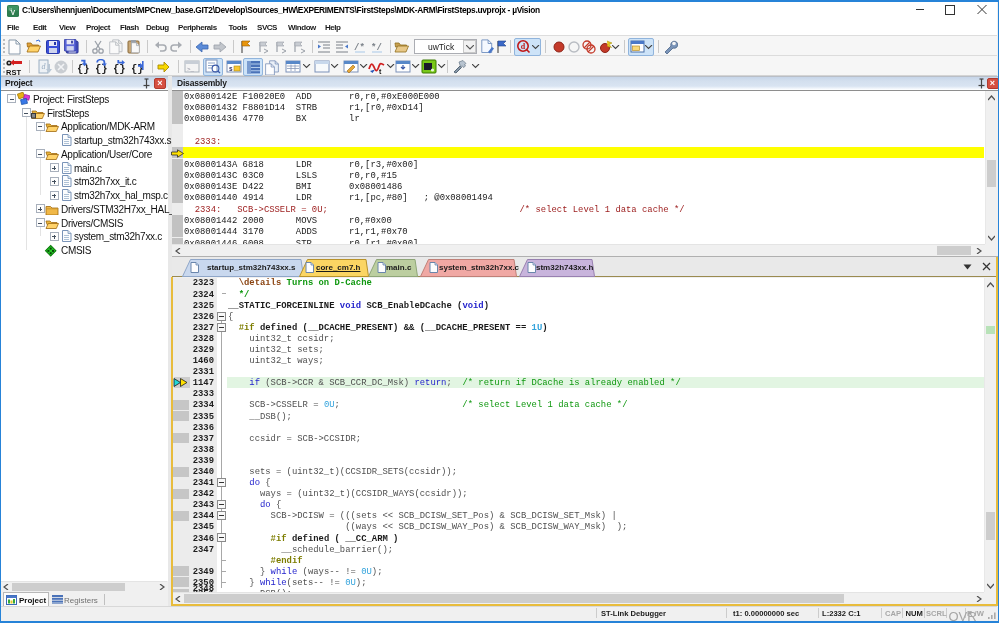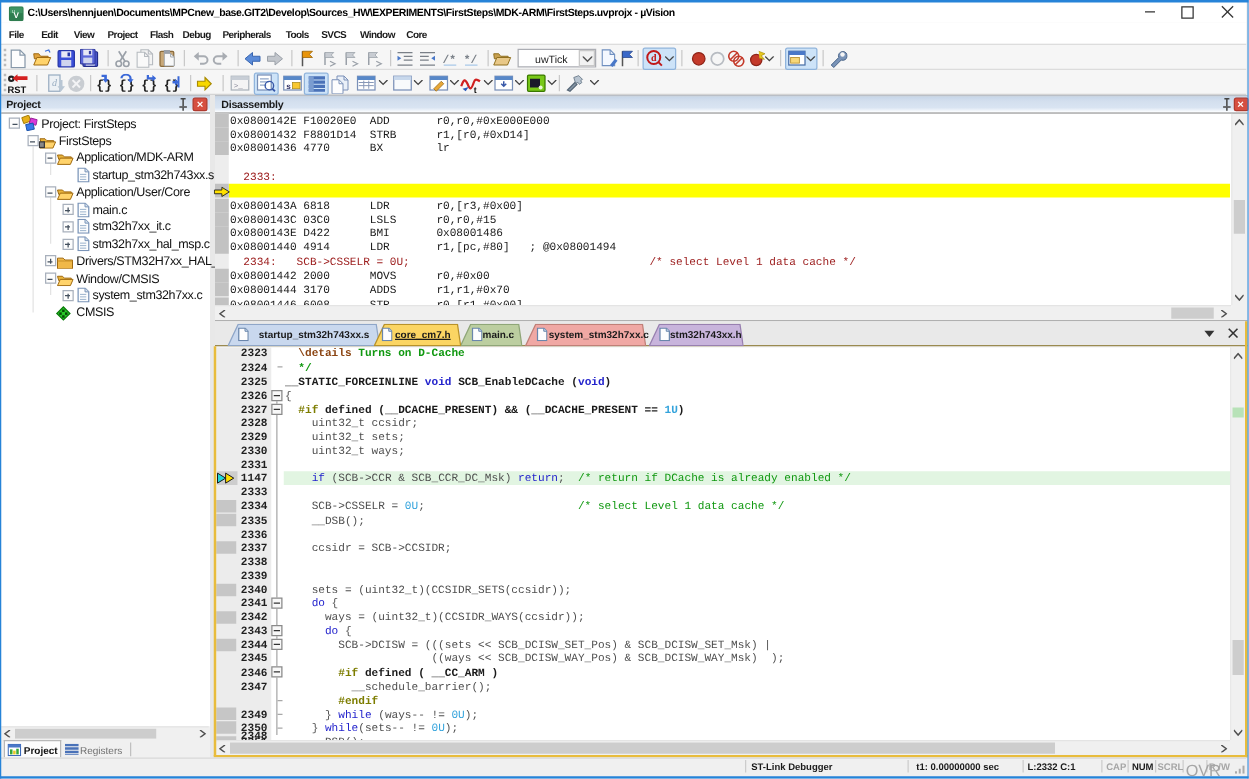--- a/index.html
+++ b/index.html
@@ -60,21 +60,21 @@
 <div class="abs" style="left:7px;top:23px;font-size:8px;font-weight:600;letter-spacing:-0.45px;color:#1a1a1a">File</div>
 <div class="abs" style="left:33px;top:23px;font-size:8px;font-weight:600;letter-spacing:-0.45px;color:#1a1a1a">Edit</div>
 <div class="abs" style="left:59px;top:23px;font-size:8px;font-weight:600;letter-spacing:-0.45px;color:#1a1a1a">View</div>
 <div class="abs" style="left:86px;top:23px;font-size:8px;font-weight:600;letter-spacing:-0.45px;color:#1a1a1a">Project</div>
 <div class="abs" style="left:120px;top:23px;font-size:8px;font-weight:600;letter-spacing:-0.45px;color:#1a1a1a">Flash</div>
 <div class="abs" style="left:146px;top:23px;font-size:8px;font-weight:600;letter-spacing:-0.45px;color:#1a1a1a">Debug</div>
 <div class="abs" style="left:178px;top:23px;font-size:8px;font-weight:600;letter-spacing:-0.45px;color:#1a1a1a">Peripherals</div>
 <div class="abs" style="left:228.5px;top:23px;font-size:8px;font-weight:600;letter-spacing:-0.45px;color:#1a1a1a">Tools</div>
 <div class="abs" style="left:257px;top:23px;font-size:8px;font-weight:600;letter-spacing:-0.45px;color:#1a1a1a">SVCS</div>
 <div class="abs" style="left:288px;top:23px;font-size:8px;font-weight:600;letter-spacing:-0.45px;color:#1a1a1a">Window</div>
-<div class="abs" style="left:325px;top:23px;font-size:8px;font-weight:600;letter-spacing:-0.45px;color:#1a1a1a">Core</div>
+<div class="abs" style="left:325px;top:23px;font-size:8px;font-weight:600;letter-spacing:-0.45px;color:#1a1a1a">Help</div>
 <div class="abs" style="left:0;top:35px;width:997px;height:21px;background:#F6F6F6;border-top:1px solid #DDD;border-bottom:1px solid #DCDCDC"></div>
 <div class="abs" style="left:0;top:56px;width:997px;height:20px;background:#F6F6F6;border-bottom:1px solid #D4D4D4"></div>
 <div class="abs" style="left:3px;top:39px;width:3px;height:14px;border-left:2px dotted #BBB"></div>
 <div class="abs" style="left:3px;top:59px;width:3px;height:14px;border-left:2px dotted #BBB"></div>
 <svg class="abs" style="left:7px;top:38.5px" width="16" height="16" viewBox="0 0 16 16">
       <path d="M2 1 h7 l4 4 v10 h-11 z" fill="#FDFDFD" stroke="#8899AA" stroke-width="1"></path>
       <path d="M9 1 v4 h4" fill="none" stroke="#8899AA" stroke-width="1"></path>
     </svg>
 <svg class="abs" style="left:25.5px;top:38.5px" width="16" height="16" viewBox="0 0 16 16">
       <path d="M1 4 h4 l1.5 2 h6 v2 h-11 z" fill="#E0A23C" stroke="#A06A10" stroke-width="0.8"></path>
@@ -532,21 +532,21 @@
       <path d="M1 5.8 h12" stroke="#C89028" stroke-width="0.8"></path>
     </svg>
 <div class="treelbl" style="left:61px;top:203.9px">Drivers/STM32H7xx_HAL_Dri</div>
 <div class="pm" style="left:35.5px;top:218.1px">
       <i></i>
     </div>
 <svg class="abs" style="left:45px;top:216.625px" width="14" height="12" viewBox="0 0 14 12">
       <path d="M1 4 h4 l1.5 1.5 h5.5 v2 h-10 z" fill="#E8B43C" stroke="#A06A10" stroke-width="0.8"></path>
       <path d="M1 11.5 l2.2-5 h10.3 l-2.2 5 z" fill="#FFD36B" stroke="#A06A10" stroke-width="0.8"></path>
     </svg>
-<div class="treelbl" style="left:61px;top:217.6px">Window/CMSIS</div>
+<div class="treelbl" style="left:61px;top:217.6px">Drivers/CMSIS</div>
 <div class="pm plus" style="left:49.5px;top:231.9px">
       <i></i>
       <b></b>
     </div>
 <svg class="abs" style="left:61px;top:230.375px" width="11" height="12" viewBox="0 0 11 12">
       <path d="M1.5 0.5 h5.5 l3 3 v8 h-8.5 z" fill="#FCFDFE" stroke="#7A94B8" stroke-width="1"></path>
       <path d="M7 0.5 v3 h3" fill="#D8E4F0" stroke="#7A94B8" stroke-width="0.8"></path>
       <g stroke="#9AB2CC" stroke-width="0.8">
         <line x1="3" y1="5.5" x2="8" y2="5.5"></line>
         <line x1="3" y1="7.5" x2="8" y2="7.5"></line>
@@ -707,21 +707,21 @@
 <pre class="abs pl" style="left:228px;top:311.7px">{</pre>
 <pre class="lnum" style="left:174px;top:322.8px">2327</pre>
 <div class="fbox" style="left:217px;top:322.7px">
       <i></i>
     </div>
 <pre class="abs pl" style="left:228px;top:322.8px">  <span class="pp">#if</span> <span class="bb">defined (__DCACHE_PRESENT) &amp;&amp; (__DCACHE_PRESENT == <span class="num">1U</span>)</span></pre>
 <pre class="lnum" style="left:174px;top:333.9px">2328</pre>
 <pre class="abs pl" style="left:228px;top:333.9px">    uint32_t ccsidr;</pre>
 <pre class="lnum" style="left:174px;top:344.9px">2329</pre>
 <pre class="abs pl" style="left:228px;top:344.9px">    uint32_t sets;</pre>
-<pre class="lnum" style="left:174px;top:356.0px">2330</pre>
+<pre class="lnum" style="left:174px;top:356.0px">1460</pre>
 <pre class="abs pl" style="left:228px;top:356.0px">    uint32_t ways;</pre>
 <pre class="lnum" style="left:174px;top:367.1px">2331</pre>
 <pre class="lnum" style="left:174px;top:378.2px">1147</pre>
 <pre class="abs pl" style="left:228px;top:378.2px">    <span class="kw">if</span> (SCB-&gt;CCR &amp; SCB_CCR_DC_Msk) <span class="kw">return</span>;  <span class="cg">/* return if DCache is already enabled */</span></pre>
 <pre class="lnum" style="left:174px;top:389.3px">2333</pre>
 <div class="gmark" style="top:400.0px"></div>
 <pre class="lnum" style="left:174px;top:400.4px">2334</pre>
 <pre class="abs pl" style="left:228px;top:400.4px">    SCB-&gt;CSSELR = <span class="num">0U</span>;                       <span class="cg">/* select Level 1 data cache */</span></pre>
 <div class="gmark" style="top:411.1px"></div>
 <pre class="lnum" style="left:174px;top:411.5px">2335</pre>

